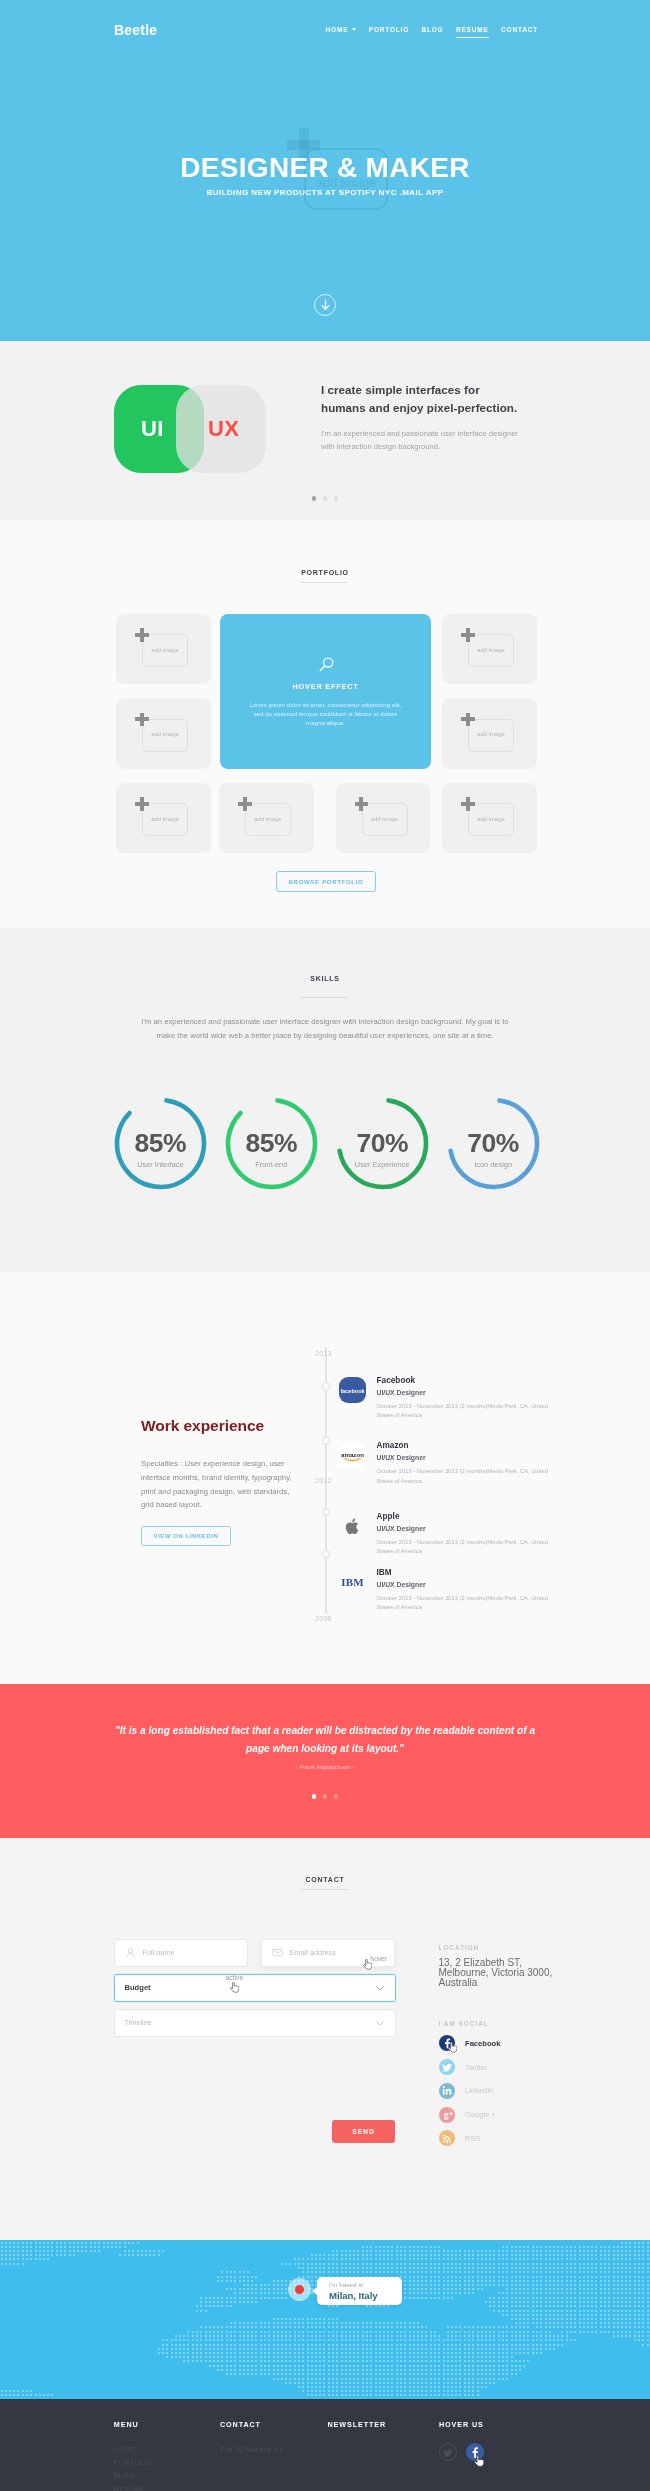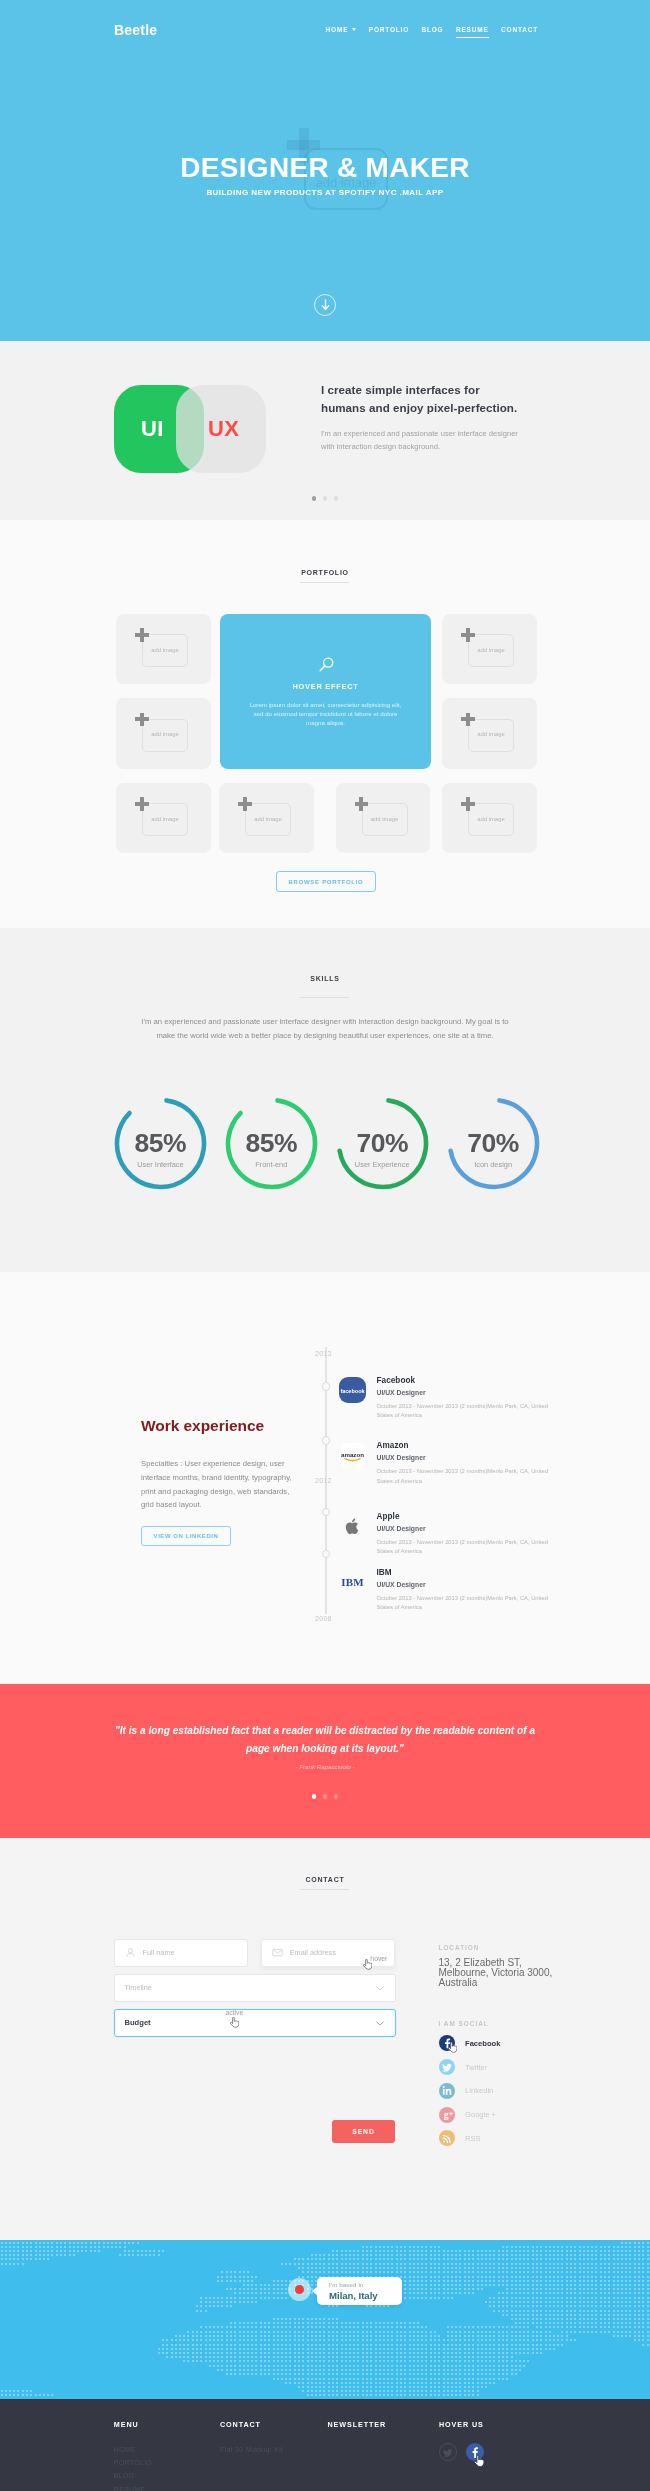--- a/index.html
+++ b/index.html
@@ -416,35 +416,35 @@
           <path d="M1.2 3.2 L6 6.8 L10.8 3.2" fill="none" stroke="#d2d2d2" stroke-width="0.9" stroke-linejoin="round"></path>
         </svg>
         <span class="ftxt">Email address</span>
         <span class="state-lbl" style="right:7px;bottom:3.5px;">hover</span>
             <svg class="cursor" style="left:101px;top:19px;" width="9" height="11.5" viewBox="0 0 11 14">
               <path d="M3.2 1.1c0-.55.45-1 1-1s1 .45 1 1v4.2l.6-.5c.4-.35 1-.3 1.3.1l.1.12.85-.35c.45-.18.96.03 1.15.48l.07.2.6-.1c.5-.07.95.27 1.02.77l.01 2.2c0 2.4-1.6 4.4-4 4.4-1.4 0-2.5-.6-3.3-1.6L.6 8.2c-.3-.45-.2-1.05.25-1.35.4-.27.93-.2 1.25.15l1.1 1.15z" fill="#fff" stroke="#58595b" stroke-width="0.9" stroke-linejoin="round"></path>
             </svg>
       </div>
     </div>
 
-    <div class="fld" style="margin-top:7.5px;">
-      <span class="ftxt">Timeline</span>
-      <svg class="sel-caret" viewBox="0 0 8 5">
-            <path d="M0.6 0.8 L4 4 L7.4 0.8" fill="none" stroke="#c3c3c3" stroke-width="0.9" stroke-linecap="round" stroke-linejoin="round"></path>
-          </svg>
-    </div>
-
     <div class="fld active" style="margin-top:7.5px;">
       <span class="ftxt">Budget</span>
       <span class="state-lbl" style="left:111px;top:-1px;">active</span>
           <svg class="cursor" style="left:115px;top:7px;" width="9" height="11.5" viewBox="0 0 11 14">
             <path d="M3.2 1.1c0-.55.45-1 1-1s1 .45 1 1v4.2l.6-.5c.4-.35 1-.3 1.3.1l.1.12.85-.35c.45-.18.96.03 1.15.48l.07.2.6-.1c.5-.07.95.27 1.02.77l.01 2.2c0 2.4-1.6 4.4-4 4.4-1.4 0-2.5-.6-3.3-1.6L.6 8.2c-.3-.45-.2-1.05.25-1.35.4-.27.93-.2 1.25.15l1.1 1.15z" fill="#fff" stroke="#58595b" stroke-width="0.9" stroke-linejoin="round"></path>
           </svg>
       <svg class="sel-caret" viewBox="0 0 8 5">
             <path d="M0.6 0.8 L4 4 L7.4 0.8" fill="none" stroke="#8fa0b0" stroke-width="0.9" stroke-linecap="round" stroke-linejoin="round"></path>
+          </svg>
+    </div>
+
+    <div class="fld" style="margin-top:7.5px;">
+      <span class="ftxt">Timeline</span>
+      <svg class="sel-caret" viewBox="0 0 8 5">
+            <path d="M0.6 0.8 L4 4 L7.4 0.8" fill="none" stroke="#c3c3c3" stroke-width="0.9" stroke-linecap="round" stroke-linejoin="round"></path>
           </svg>
     </div>
 
     <div class="send">SEND</div>
   </div>
 
   <div class="side">
     <div class="side-t">LOCATION</div>
     <div class="side-b">
       <div>13, 2 Elizabeth ST,</div>

